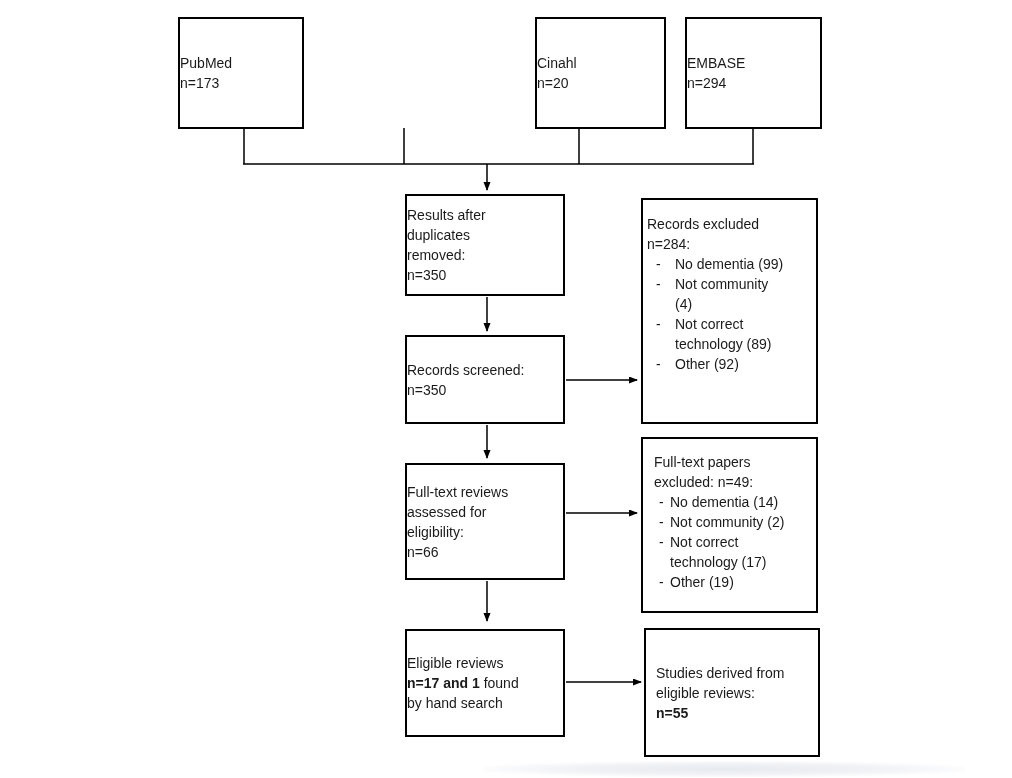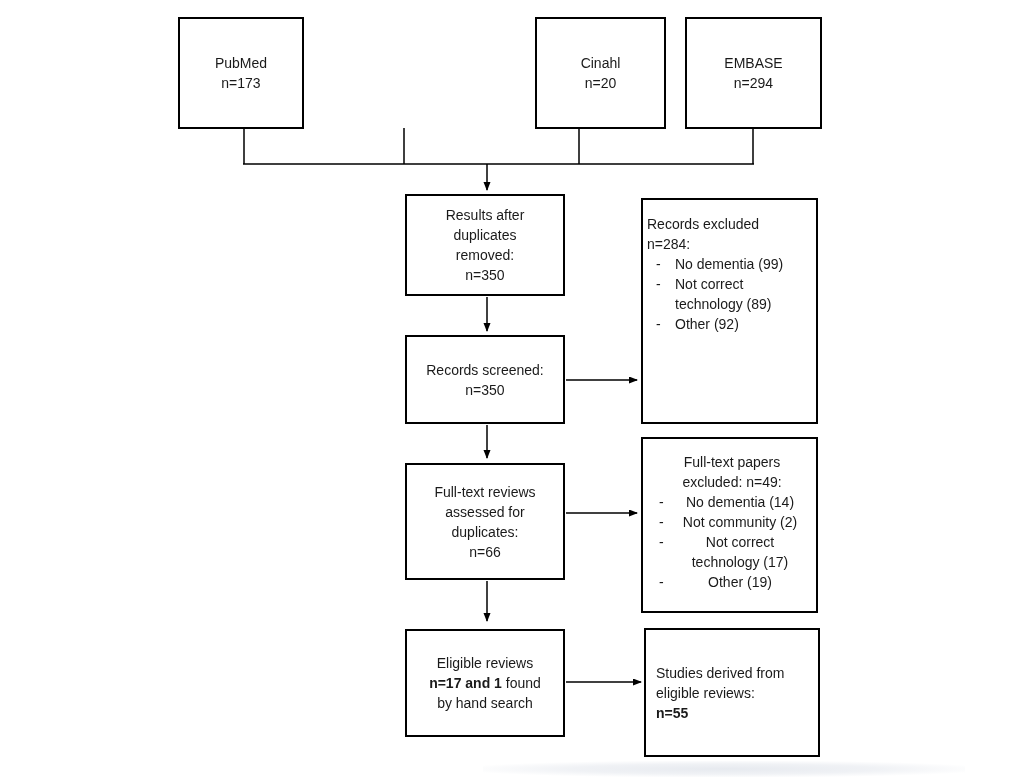--- a/index.html
+++ b/index.html
@@ -10,21 +10,21 @@
   }
   .canvas{position:absolute;inset:0;}
   svg.connectors{position:absolute;left:0;top:0;pointer-events:none;}
   .box{
     position:absolute;box-sizing:border-box;
     border:2px solid #000;background:#fff;
     font-size:14px;line-height:20px;
   }
   .center-text{
     display:flex;flex-direction:column;justify-content:center;
-    align-items:center;text-align:center;
+    align-items:flex-start;text-align:center;
   }
   .left-text{text-align:left;}
   .b{font-weight:bold;}
   .excl-item{position:relative;padding-left:28px;white-space:pre-line;}
   .excl-item::before{content:"-";position:absolute;left:9px;top:0;}
   .tight .excl-item{padding-left:16px;}
   .tight .excl-item::before{left:5px;}
   .scan-shadow{
     position:absolute;left:483px;top:761px;width:482px;height:16px;
     background:radial-gradient(ellipse at 50% 50%,
@@ -83,42 +83,44 @@
   </div>
 
   <div class="box center-text" style="left:405px;top:335px;width:160px;height:89px;">
     <div>Records screened:</div>
     <div>n=350</div>
   </div>
 
   <div class="box center-text" style="left:405px;top:463px;width:160px;height:117px;">
     <div>Full-text reviews</div>
     <div>assessed for</div>
-    <div>duplicates:</div>
+    <div>eligibility:</div>
     <div>n=66</div>
   </div>
 
   <div class="box center-text" style="left:405px;top:629px;width:160px;height:108px;">
     <div>Eligible reviews</div>
     <div><span class="b">n=17 and 1</span><span> found</span></div>
     <div>by hand search</div>
   </div>
 
   <div class="box left-text" style="left:641px;top:198px;width:177px;height:226px;padding:14px 6px 0 4px;">
     <div>Records excluded</div>
     <div>n=284:</div>
     <div class="excl-list">
       <div class="excl-item">No dementia (99)</div>
+      <div class="excl-item">Not community
+(4)</div>
       <div class="excl-item">Not correct
 technology (89)</div>
       <div class="excl-item">Other (92)</div>
     </div>
   </div>
 
-  <div class="box left-text tight" style="left:641px;top:437px;width:177px;height:176px;padding:13px 6px 0 11px;text-align:center;">
+  <div class="box left-text tight" style="left:641px;top:437px;width:177px;height:176px;padding:13px 6px 0 11px;">
     <div>Full-text papers</div>
     <div>excluded: n=49:</div>
     <div class="excl-list">
       <div class="excl-item">No dementia (14)</div>
       <div class="excl-item">Not community (2)</div>
       <div class="excl-item">Not correct
 technology (17)</div>
       <div class="excl-item">Other (19)</div>
     </div>
   </div>

